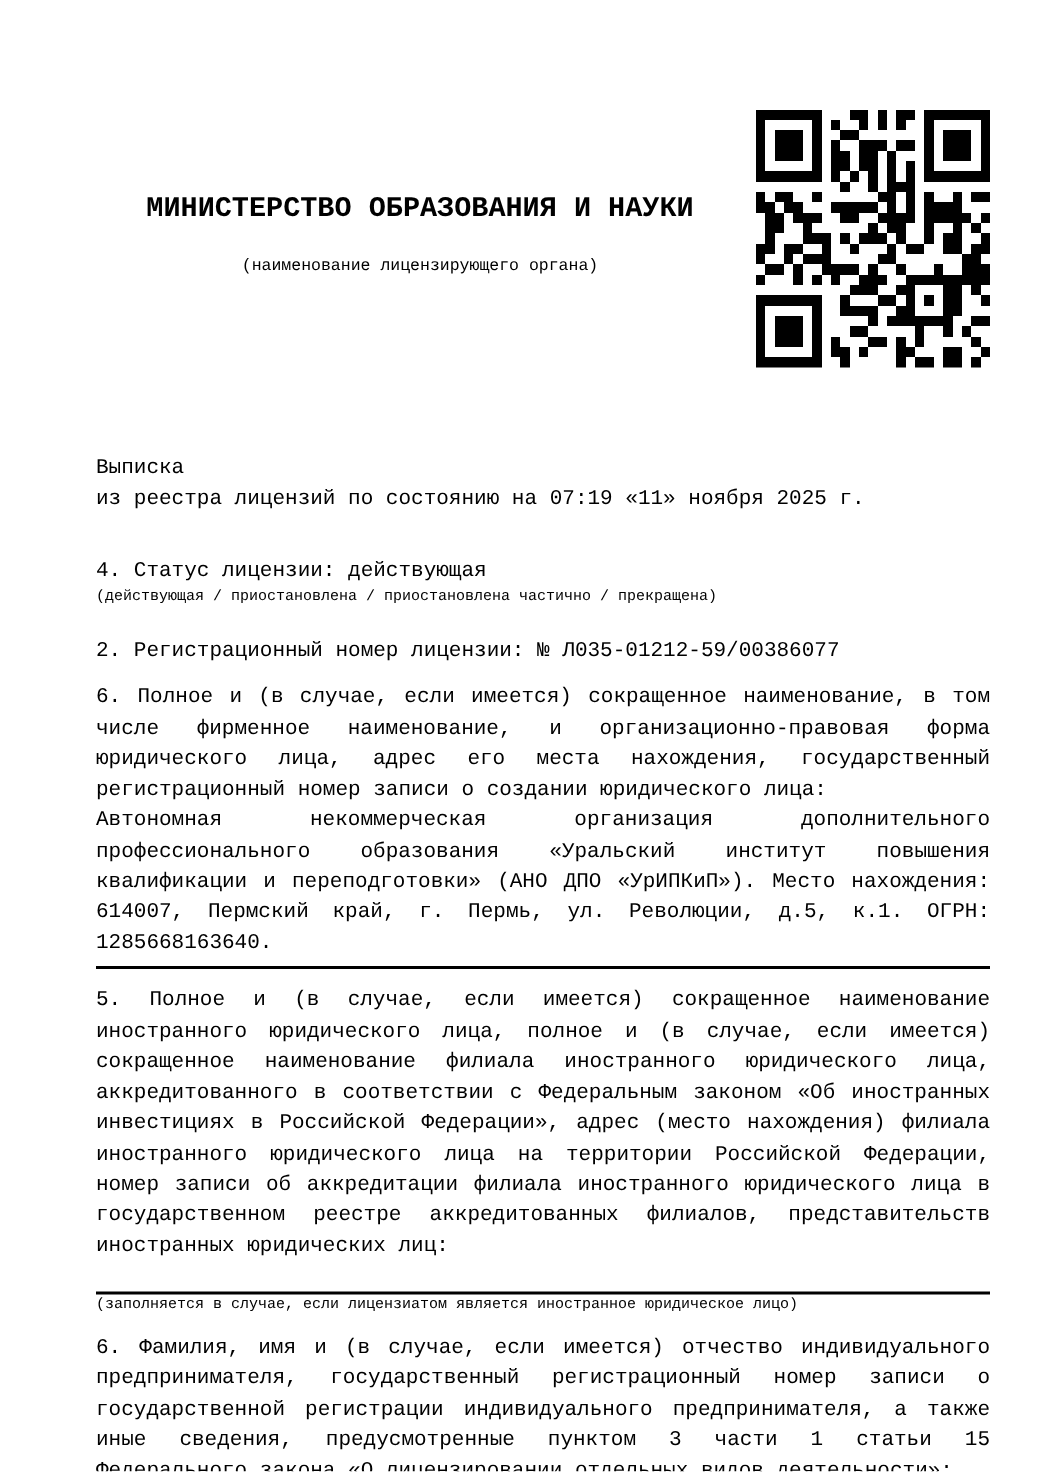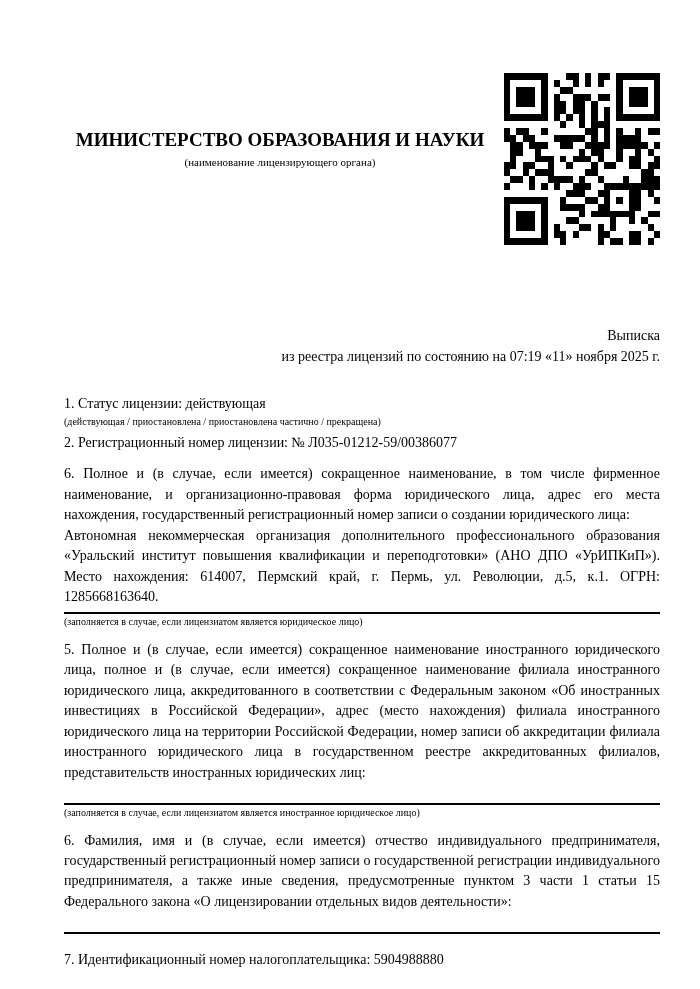--- a/index.html
+++ b/index.html
@@ -7,21 +7,21 @@
     padding: 0;
     background: #ffffff;
   }
   .page {
     position: relative;
     box-sizing: border-box;
     width: 700px;
     height: 981px;
     background: #ffffff;
     color: #000000;
-    font-family: Liberation Serif, serif;
+    font-family: Liberation Mono, monospace;
     font-size: 14px;
     line-height: 1.46;
     padding: 0 40px 0 64px;
     overflow: hidden;
   }
   .header {
     display: flex;
     align-items: flex-start;
   }
   .ministry {
@@ -31,37 +31,37 @@
     padding-right: 8px;
   }
   .ministry-name {
     font-weight: bold;
     font-size: 19px;
     line-height: 1.55;
   }
   .ministry-caption {
     font-size: 11px;
     line-height: 1.2;
-    margin-top: 2px;
+    margin-top: 18px;
   }
   .qr {
     flex: 0 0 auto;
     width: 156px;
     height: 172px;
     margin-top: 73px;
   }
   .qr svg { display: block; width: 100%; height: 100%; }
   .doc-title {
-    text-align: right;
-    margin-top: 80px;
+    text-align: left;
+    margin-top: 57px;
     line-height: 1.5;
   }
   .item { margin-top: 11px; }
   .item-first { margin-top: 27px; }
-  .item-2 { margin-top: 4px; }
+  .item-2 { margin-top: 18px; }
   .item-7 { margin-top: 16px; }
   .just { text-align: justify; }
   .caption {
     font-size: 10px;
     line-height: 1.25;
     text-align: left;
     margin-top: 2px;
   }
   .rule {
     height: 0;
@@ -398,34 +398,33 @@
         </svg>
     </div>
   </div>
 
   <div class="doc-title">
     <div>Выписка</div>
     <div>из реестра лицензий по состоянию на 07:19 «11» ноября 2025 г.</div>
   </div>
 
   <div class="item item-first">
-    <div>1. Статус лицензии: действующая</div>
+    <div>4. Статус лицензии: действующая</div>
     <div class="caption">(действующая / приостановлена / приостановлена частично / прекращена)</div>
   </div>
 
   <div class="item item-2">
     <div>2. Регистрационный номер лицензии: № Л035-01212-59/00386077</div>
   </div>
 
 
   <div class="item">
     <div class="just">6. Полное и (в случае, если имеется) сокращенное наименование, в том числе фирменное наименование, и организационно-правовая форма юридического лица, адрес его места нахождения, государственный регистрационный номер записи о создании юридического лица:</div>
     <div class="just">Автономная некоммерческая организация дополнительного профессионального образования «Уральский институт повышения квалификации и переподготовки» (АНО ДПО «УрИПКиП»). Место нахождения: 614007, Пермский край, г. Пермь, ул. Революции, д.5, к.1. ОГРН: 1285668163640.</div>
     <div class="rule rule-filled"></div>
-    <div class="caption">(заполняется в случае, если лицензиатом является юридическое лицо)</div>
   </div>
 
   <div class="item">
     <div class="just">5. Полное и (в случае, если имеется) сокращенное наименование иностранного юридического лица, полное и (в случае, если имеется) сокращенное наименование филиала иностранного юридического лица, аккредитованного в соответствии с Федеральным законом «Об иностранных инвестициях в Российской Федерации», адрес (место нахождения) филиала иностранного юридического лица на территории Российской Федерации, номер записи об аккредитации филиала иностранного юридического лица в государственном реестре аккредитованных филиалов, представительств иностранных юридических лиц:</div>
     <div class="rule rule-blank"></div>
     <div class="caption">(заполняется в случае, если лицензиатом является иностранное юридическое лицо)</div>
   </div>
 
   <div class="item">
     <div class="just">6. Фамилия, имя и (в случае, если имеется) отчество индивидуального предпринимателя, государственный регистрационный номер записи о государственной регистрации индивидуального предпринимателя, а также иные сведения, предусмотренные пунктом 3 части 1 статьи 15 Федерального закона «О лицензировании отдельных видов деятельности»:</div>

